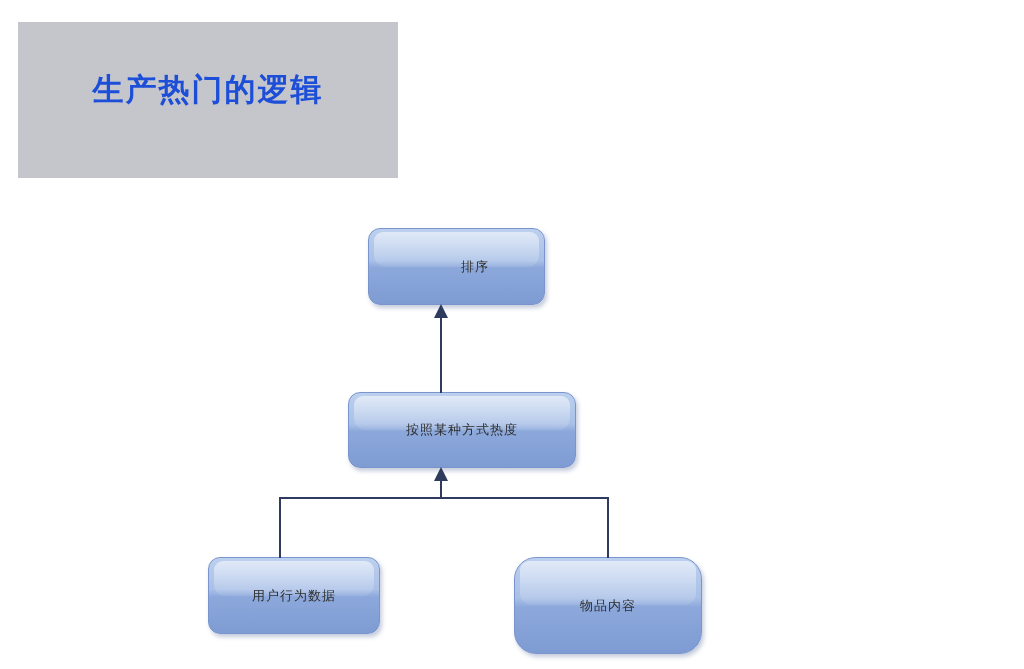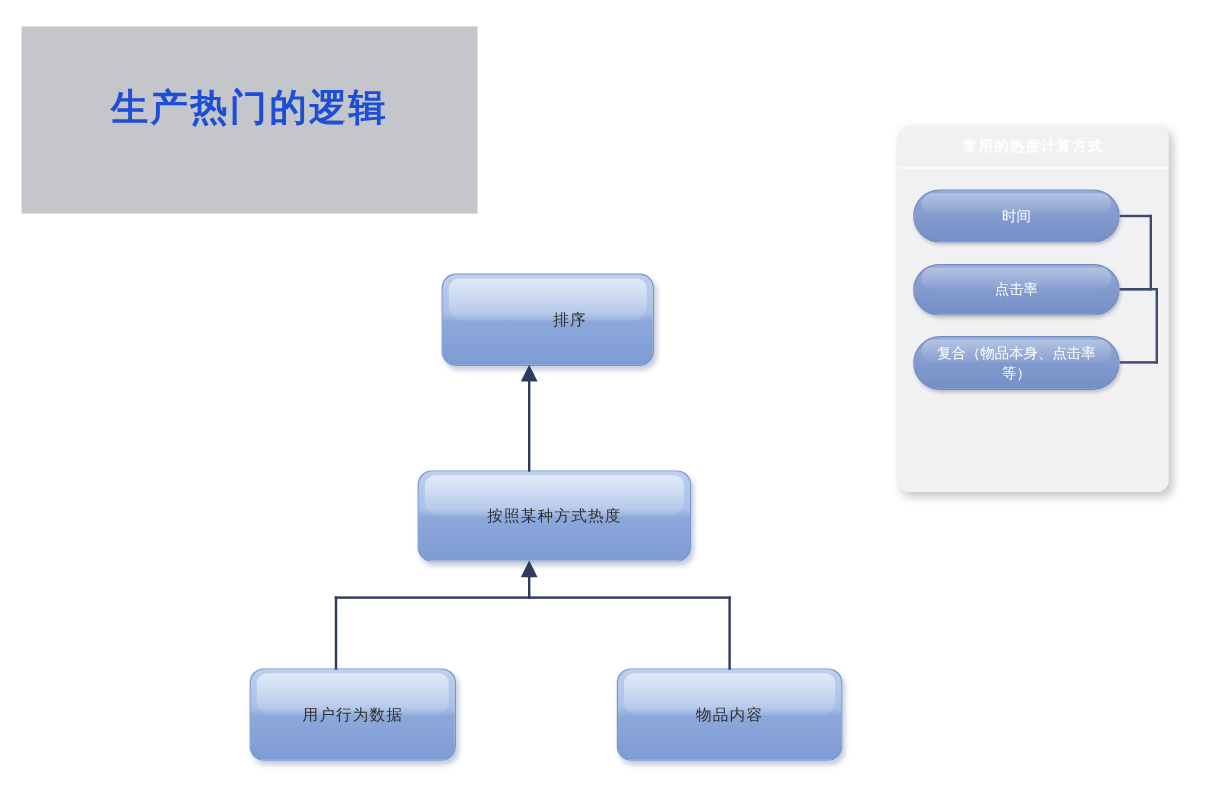--- a/index.html
+++ b/index.html
@@ -31,21 +31,21 @@
   .flow-node::after{
     content:"";position:absolute;left:5px;right:5px;top:3px;height:46%;
     border-radius:9px 9px 12px 12px;
     background:linear-gradient(180deg,rgba(255,255,255,0.55),rgba(255,255,255,0.07));
     pointer-events:none;
   }
   .node-label{position:relative;z-index:1;color:#2e2e2e;font-size:13px;letter-spacing:1px;}
   .node-sort  {left:368px;top:228px;width:177px;height:77px;padding-left:37px;}
   .node-method{left:348px;top:392px;width:228px;height:76px;}
   .node-user  {left:189px;top:557px;width:172px;height:77px;margin-left:19px;}
-  .node-item  {left:514px;top:557px;width:188px;height:77px;}
+  .node-item  {left:514px;top:557px;width:188px;height:97px;border-radius:22px;}
 
   
   .conn{position:absolute;background:#2e3a5e;}
   .stem-1{left:440px;top:317px;width:2px;height:76px;}
   .stem-2{left:440px;top:480px;width:2px;height:19px;}
   .tree-h{left:279px;top:497px;width:330px;height:2px;}
   .tree-left{left:279px;top:497px;width:2px;height:61px;}
   .tree-right{left:607px;top:497px;width:2px;height:61px;}
   .arrowhead{
     position:absolute;width:0;height:0;
@@ -117,30 +117,14 @@
   </div>
 
   <div class="conn stem-1"></div>
   <div class="arrowhead head-1"></div>
   <div class="conn tree-left"></div>
   <div class="conn tree-right"></div>
   <div class="conn tree-h"></div>
   <div class="conn stem-2"></div>
   <div class="arrowhead head-2"></div>
 
-  <div class="panel">
-    <div class="panel-header">
-      <span>常用的热度计算方式</span>
-    </div>
-    <div class="bracket bracket-1"></div>
-    <div class="bracket bracket-2"></div>
-    <div class="pill pill-1">
-      <span>时间</span>
-    </div>
-    <div class="pill pill-2">
-      <span>点击率</span>
-    </div>
-    <div class="pill pill-3">
-      <span>复合（物品本身、点击率等）</span>
-    </div>
-  </div>
 
 </div>
 
 </body></html>

